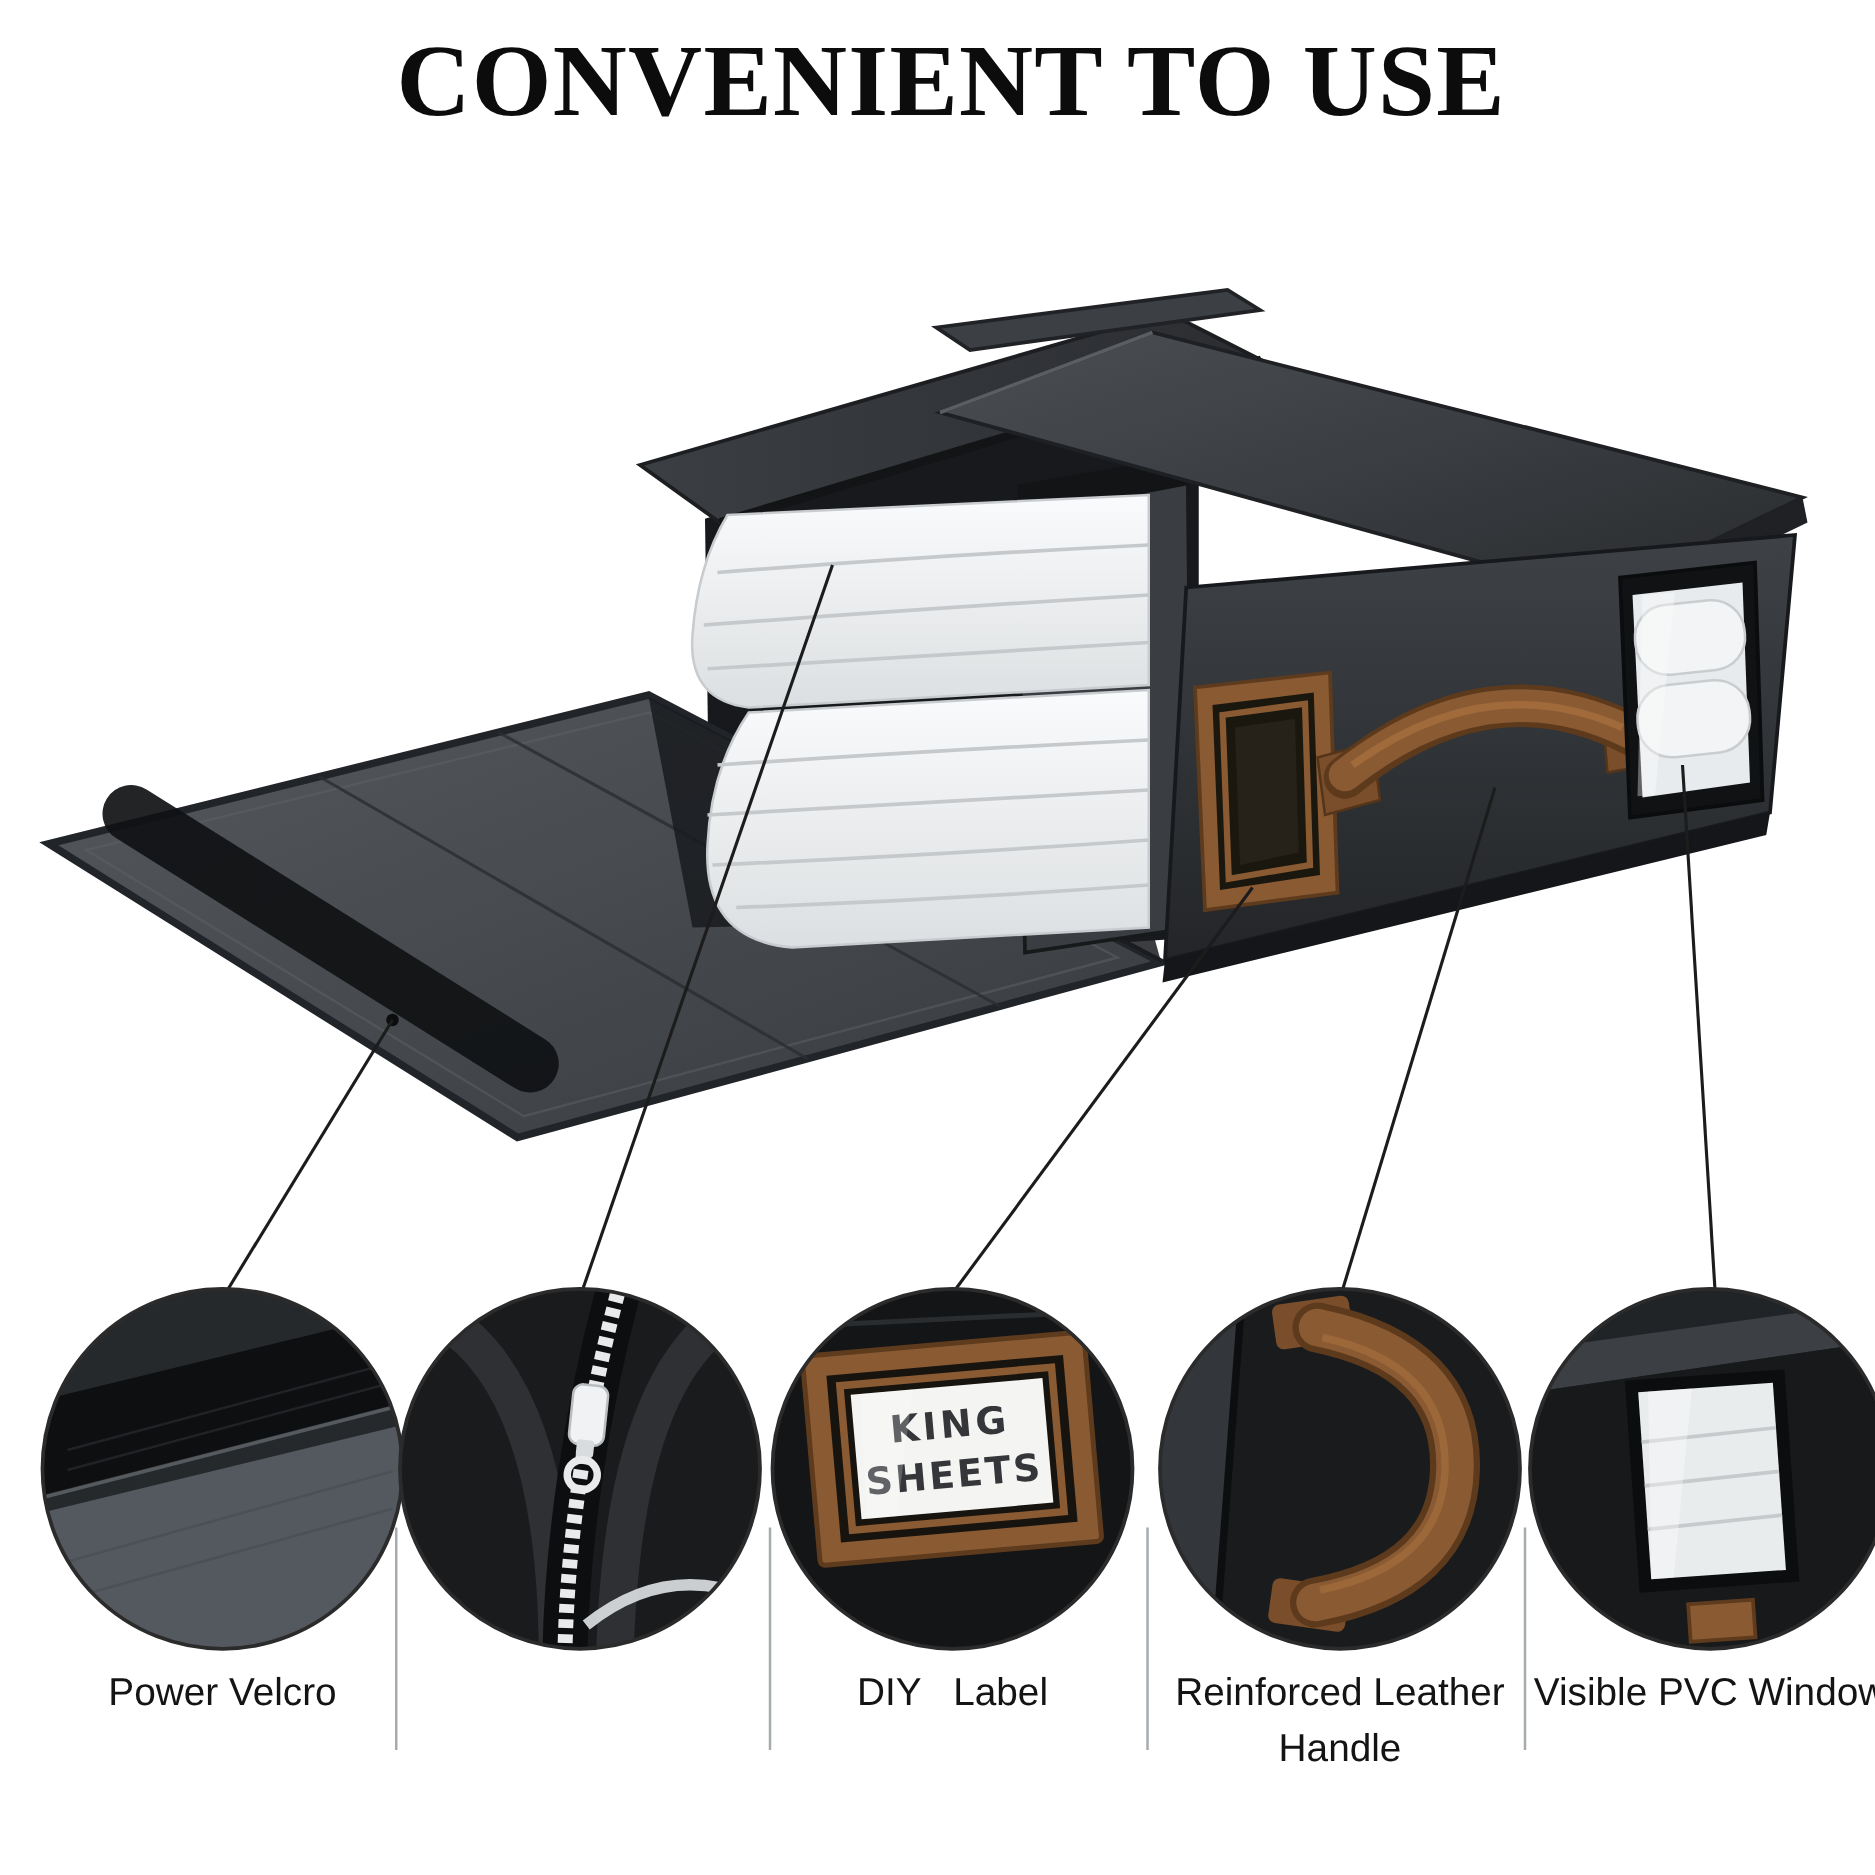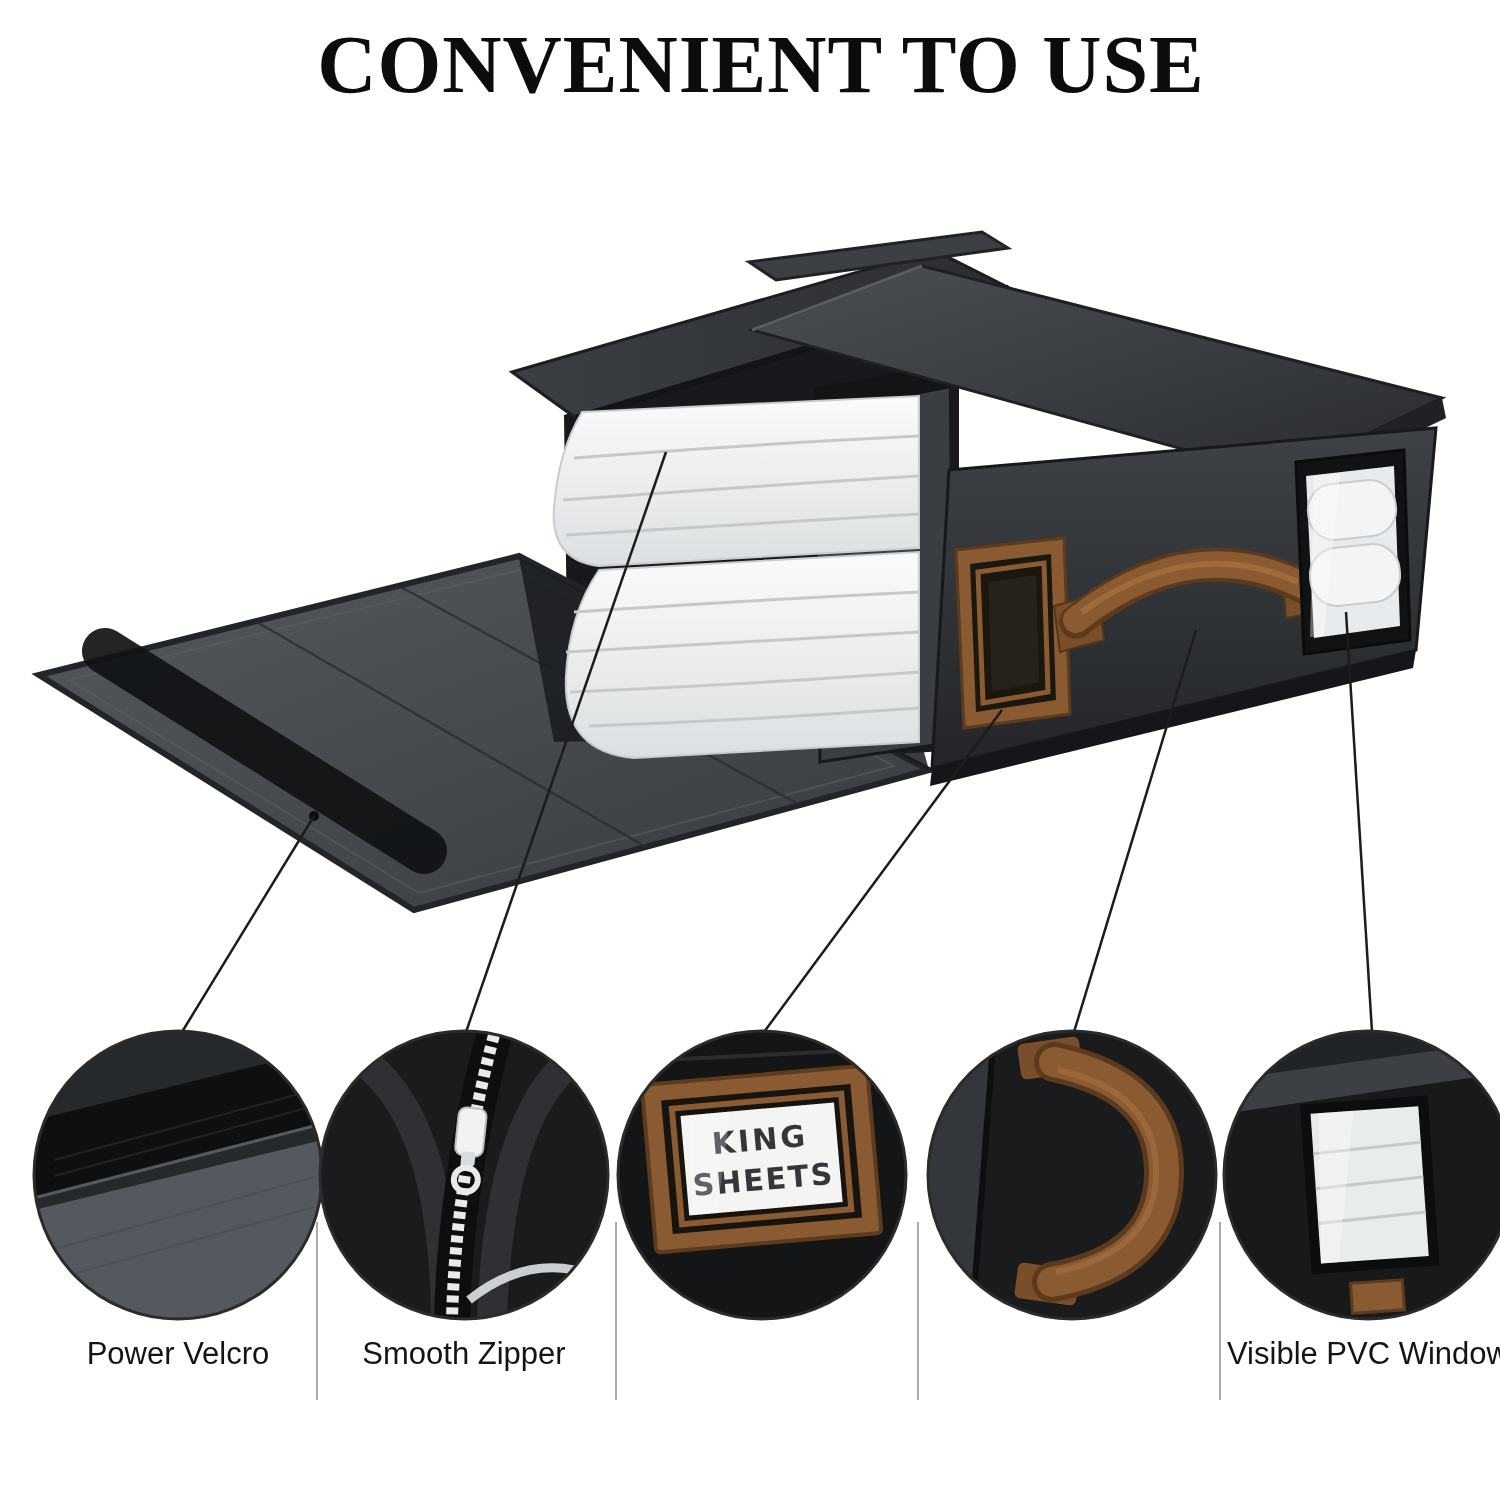--- a/index.html
+++ b/index.html
@@ -263,16 +263,17 @@
           <line x1="1302" y1="1220" x2="1410" y2="1216" stroke="#c6cacc" stroke-width="3"></line>
           <polygon points="1310,1110 1345,1110 1320,1260 1302,1260" fill="#ffffff" opacity="0.35"></polygon>
           <rect x="1330" y="1282" width="52" height="30" fill="#8a5a33" stroke="#5f3b1e" stroke-width="3"></rect>
         </g>
       </g>
       <circle cx="1354" cy="1175" r="144" fill="none" stroke="#2b2b2b" stroke-width="3"></circle>
     </g>
   </svg>
 
   <div class="feature-label fl-0">Power Velcro</div>
-  <div class="feature-label fl-1">Smooth Zipper</div>
+  <div class="feature-label fl-2">DIY   Label</div>
+  <div class="feature-label fl-3">Reinforced Leather Handle</div>
   <div class="feature-label fl-4">Visible PVC Window</div>
 
 </div>
 
 </body></html>

